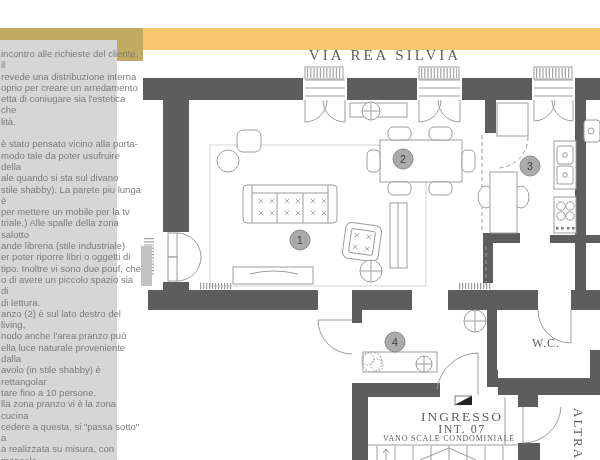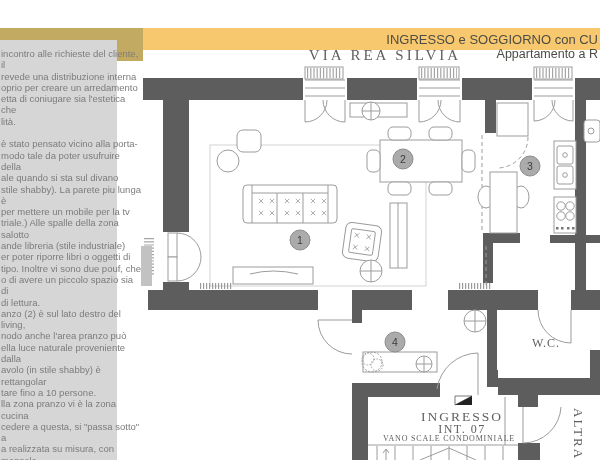--- a/index.html
+++ b/index.html
@@ -256,24 +256,20 @@
       <text class="numt" x="395" y="345.8">4</text>
     </g>
 
     <rect x="141" y="246" width="11" height="40" fill="#c2c2c2"></rect>
   </svg>
 
   <div id="band">
     <div id="labelbox">
       <span>IL PROGETTO</span>
     </div>
-    <div id="headtitle">
-      <div class="l1">INGRESSO e SOGGIORNO con CU</div>
-      <div class="l2">Appartamento a R</div>
-    </div>
   </div>
 
   <div id="sidebar">
     <div class="txt">incontro alle richieste del cliente, il
 revede una distribuzione interna
 oprio per creare un arredamento
 etta di coniugare sia l'estetica che
 lità.
 
 è stato pensato vicino alla porta-

